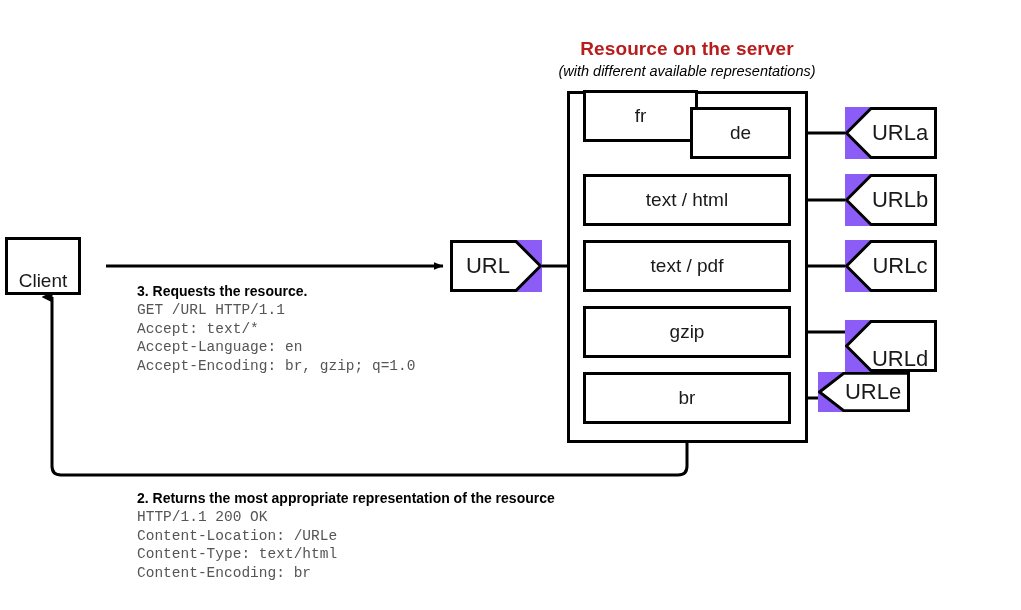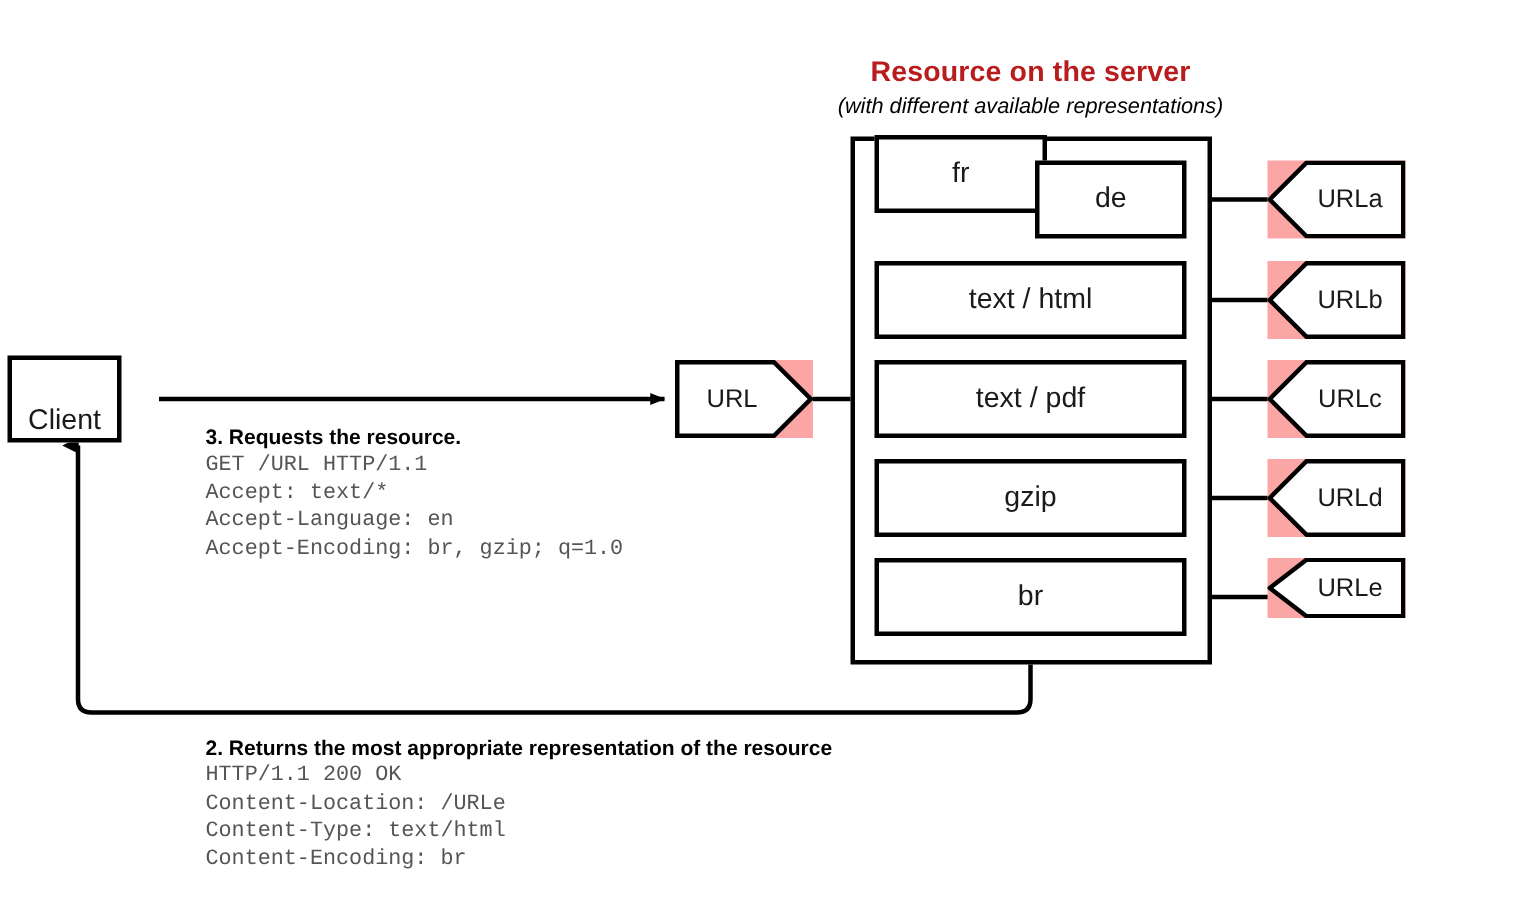--- a/index.html
+++ b/index.html
@@ -40,25 +40,25 @@
   }
   .server-box {
     position: absolute;
     box-sizing: border-box;
     background: #ffffff;
     border: 3px solid #000000;
   }
   .tag {
     position: absolute;
     box-sizing: border-box;
-    background: #fca5a5;
+    background: #8b5cf6;
     display: flex;
     align-items: center;
     justify-content: center;
-    font-size: 17px;
+    font-size: 22px;
     color: #1a1a1a;
     white-space: nowrap;
   }
   .tag > span { position: relative; z-index: 2; }
   .tag .tag-svg {
     position: absolute;
     left: 0; top: 0;
     width: 100%; height: 100%;
     z-index: 1;
   }
@@ -170,27 +170,27 @@
       <path d="M1.5,26 L26,1.5 L90.5,1.5 L90.5,50.5 L26,50.5 Z" fill="#ffffff" stroke="#000000" stroke-width="3" vector-effect="non-scaling-stroke"></path>
     </svg>
     <span>URLb</span>
   </div>
   <div class="tag tag-left-notch" style="left:845px; top:240px; width:92px; height:52px;">
     <svg class="tag-svg" viewBox="0 0 92 52" preserveAspectRatio="none">
       <path d="M1.5,26 L26,1.5 L90.5,1.5 L90.5,50.5 L26,50.5 Z" fill="#ffffff" stroke="#000000" stroke-width="3" vector-effect="non-scaling-stroke"></path>
     </svg>
     <span>URLc</span>
   </div>
-  <div class="tag tag-left-notch" style="left:845px; top:306px; width:92px; height:52px;">
+  <div class="tag tag-left-notch" style="left:845px; top:320px; width:92px; height:52px;align-items:flex-end;">
     <svg class="tag-svg" viewBox="0 0 92 52" preserveAspectRatio="none">
       <path d="M1.5,26 L26,1.5 L90.5,1.5 L90.5,50.5 L26,50.5 Z" fill="#ffffff" stroke="#000000" stroke-width="3" vector-effect="non-scaling-stroke"></path>
     </svg>
     <span>URLd</span>
   </div>
-  <div class="tag tag-left-notch" style="left:845px; top:372px; width:92px; height:40px;text-align:center;">
+  <div class="tag tag-left-notch" style="left:818px; top:372px; width:92px; height:40px;text-align:center;">
     <svg class="tag-svg" viewBox="0 0 92 52" preserveAspectRatio="none">
       <path d="M1.5,26 L26,1.5 L90.5,1.5 L90.5,50.5 L26,50.5 Z" fill="#ffffff" stroke="#000000" stroke-width="3" vector-effect="non-scaling-stroke"></path>
     </svg>
     <span>URLe</span>
   </div>
 
   <div class="title-block" style="left:527px; top:38px; width:320px;">
     <div class="title-main">Resource on the server</div>
     <div class="title-sub">(with different available representations)</div>
   </div>

